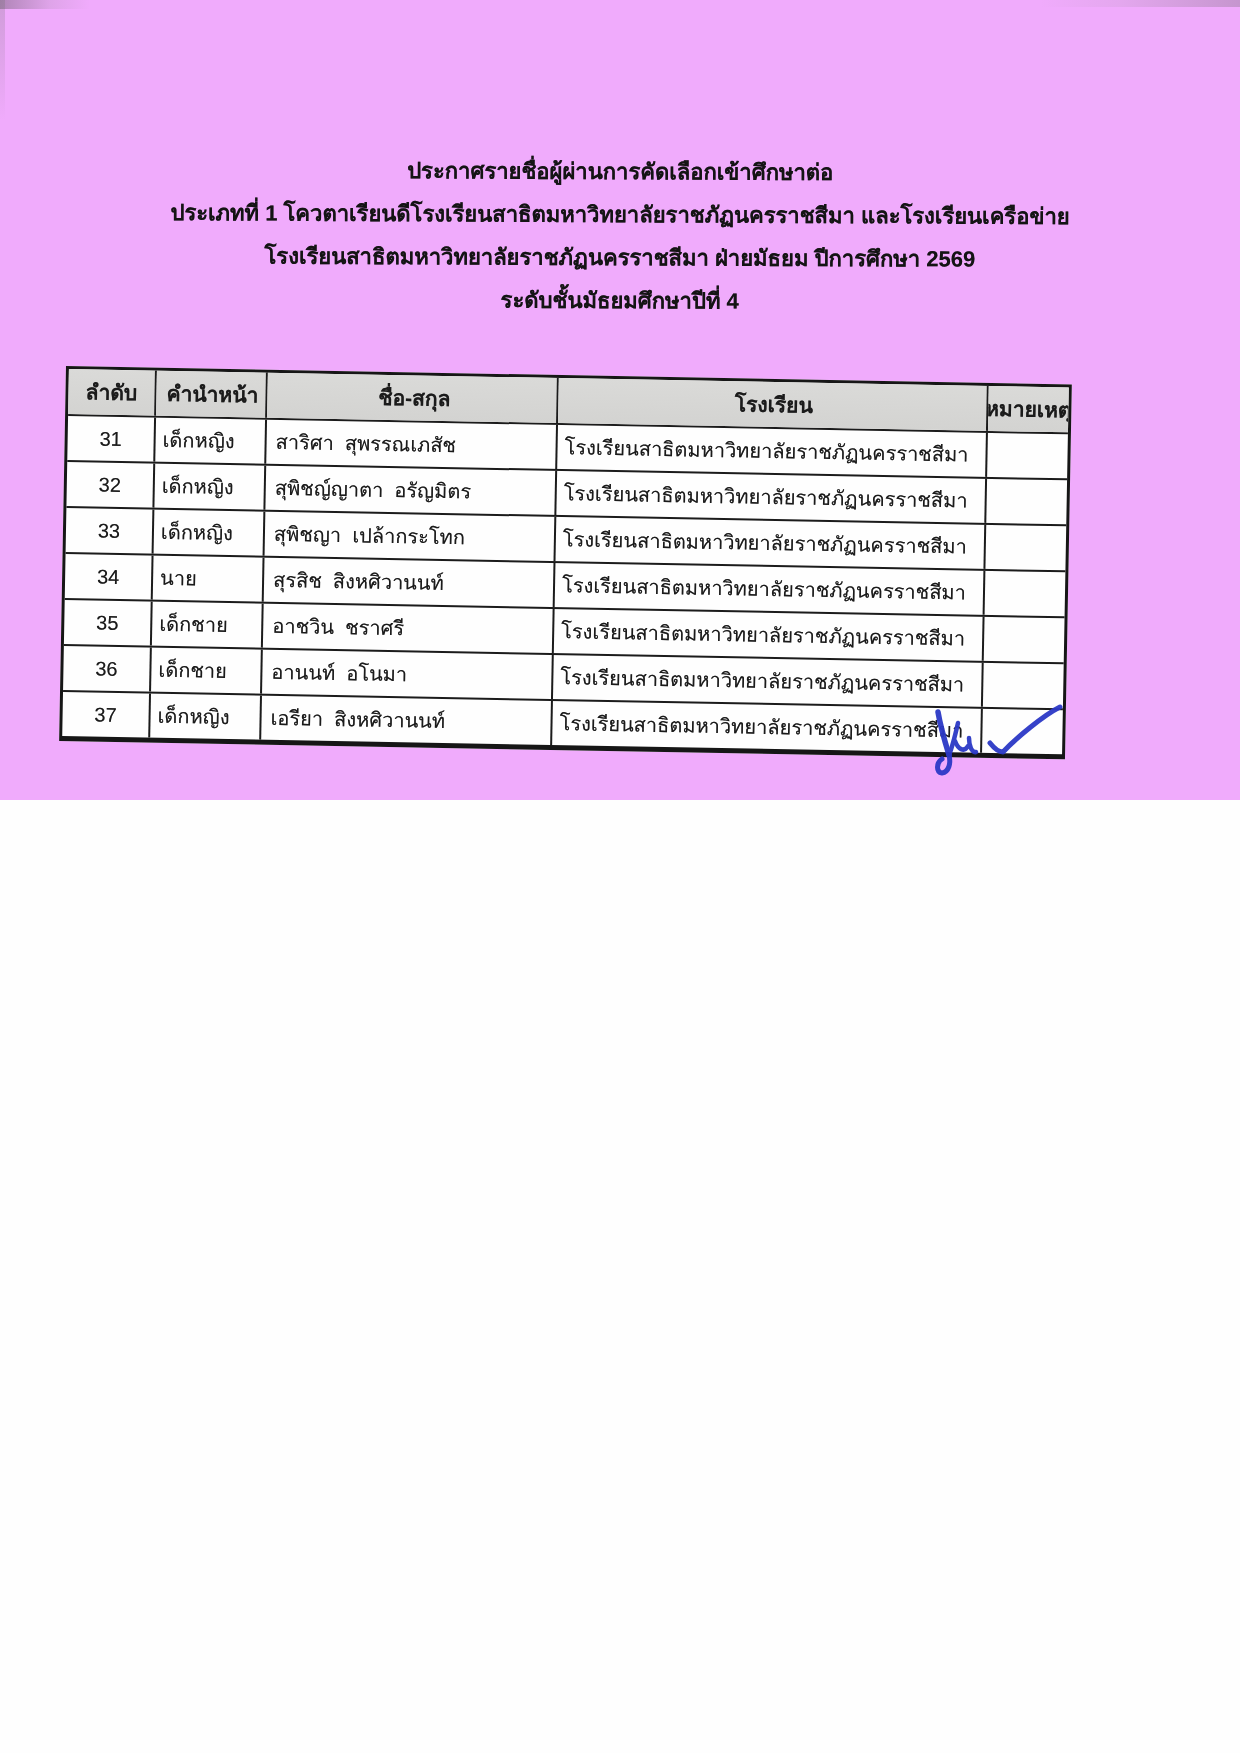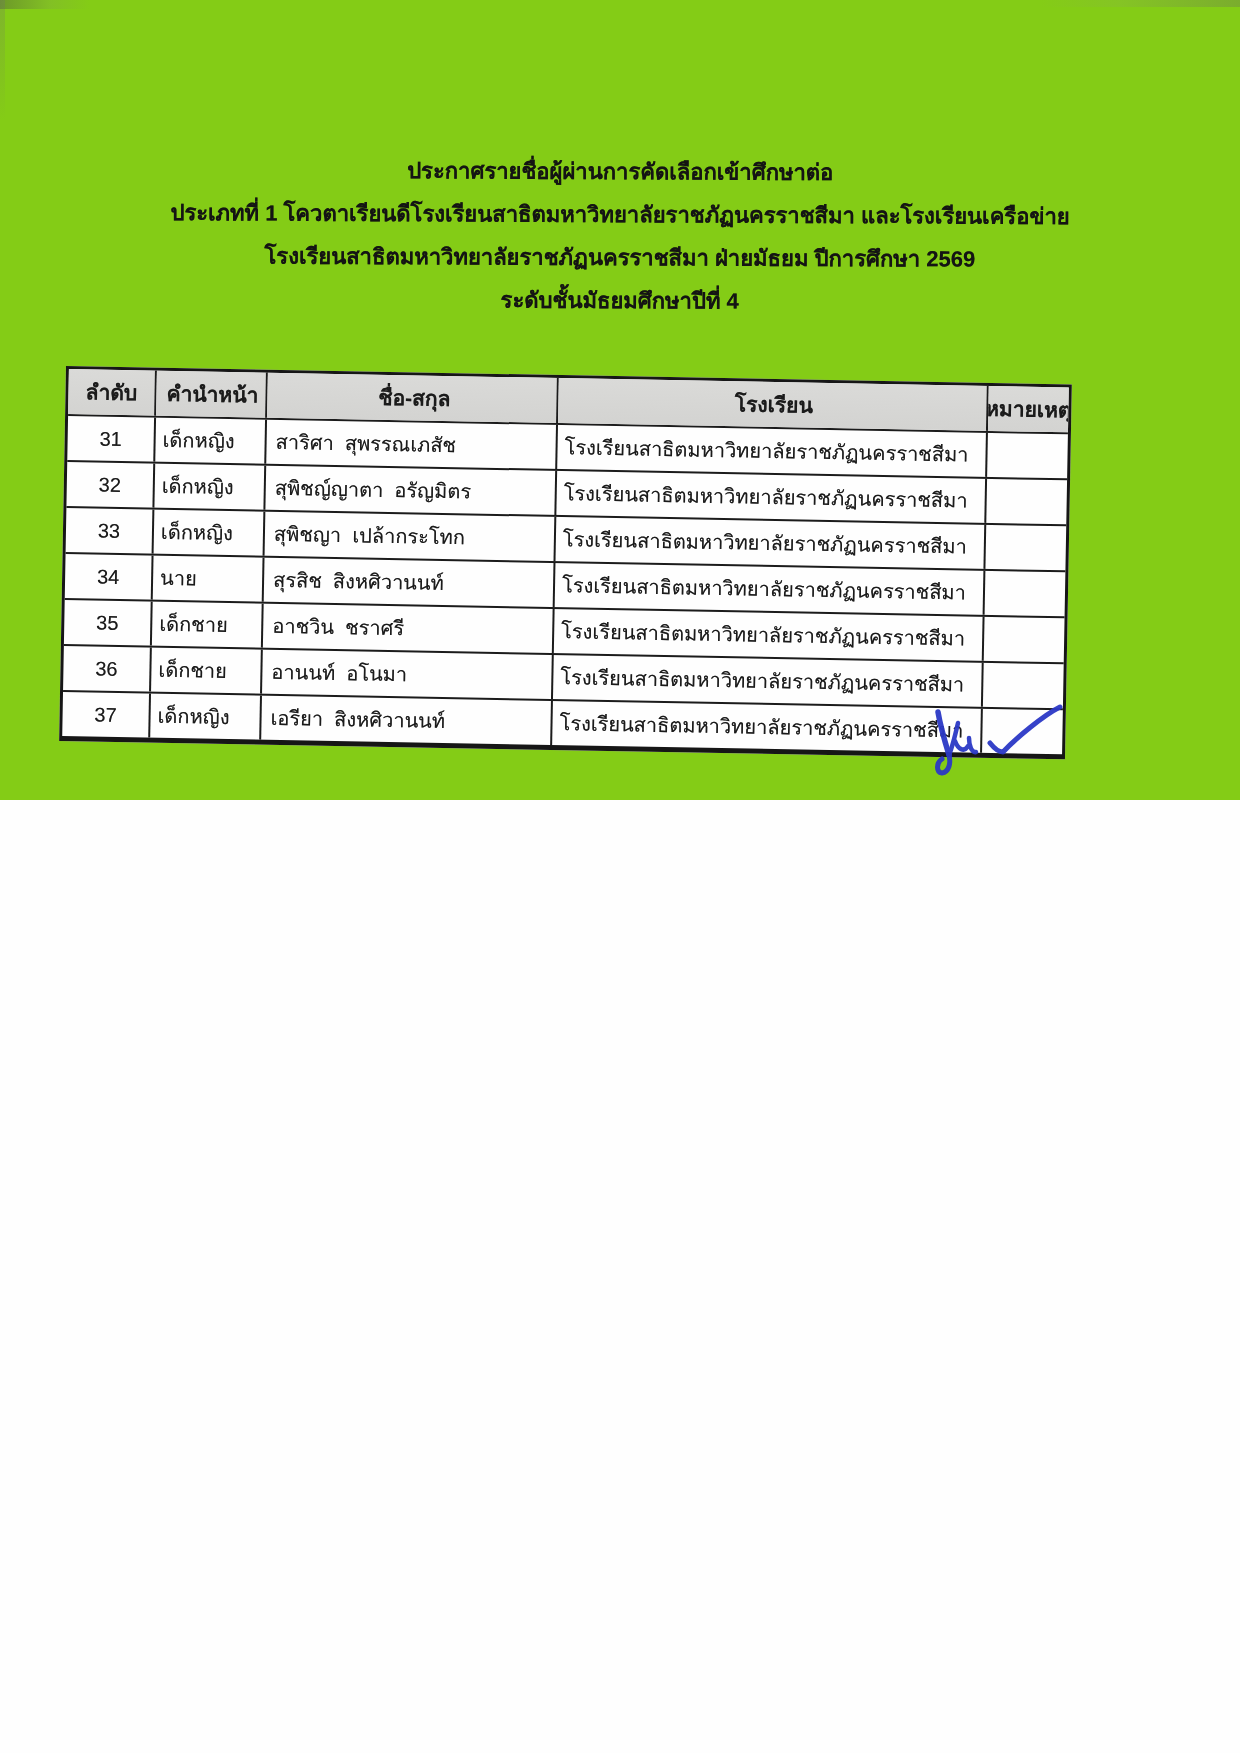--- a/index.html
+++ b/index.html
@@ -3,21 +3,21 @@
 <meta charset="utf-8">
 <style>
   html,body{margin:0;padding:0;}
   body{
     width:1240px;height:1753px;
     background:#ffffff;
     font-family:"Liberation Sans","DejaVu Sans",sans-serif;
     color:#171717;
     overflow:hidden;
   }
-  .page{position:relative;width:1240px;height:1393px;background:#84cc16;}
+  .page{position:relative;width:1240px;height:1393px;background:#f0abfc;}
 
   
   .smudge-tl{position:absolute;left:0;top:0;width:90px;height:9px;
     background:linear-gradient(90deg,rgba(70,70,70,.38),rgba(120,120,120,.15) 55%,transparent);}
   .smudge-tr{position:absolute;right:0;top:0;width:200px;height:7px;
     background:linear-gradient(270deg,rgba(100,100,100,.30),rgba(140,140,140,.12) 60%,transparent);}
   .smudge-l{position:absolute;left:0;top:0;width:5px;height:120px;
     background:linear-gradient(180deg,rgba(110,110,110,.25),transparent);}
 
   .titles{

